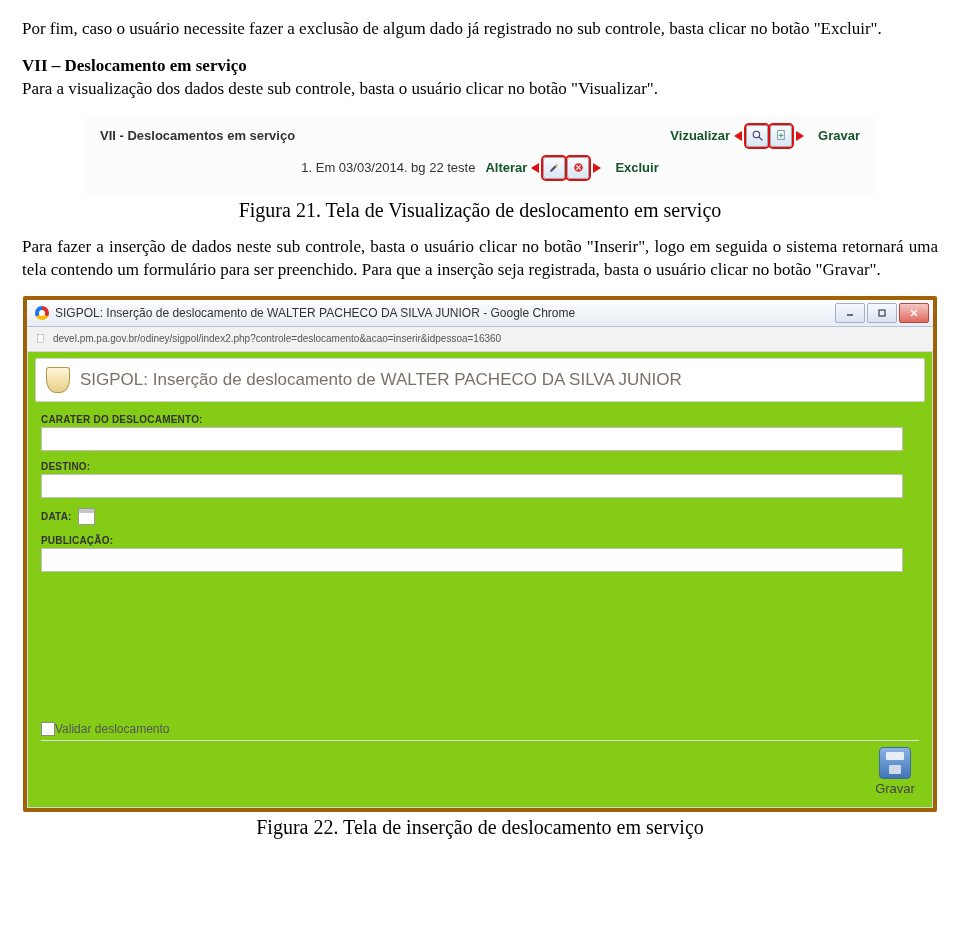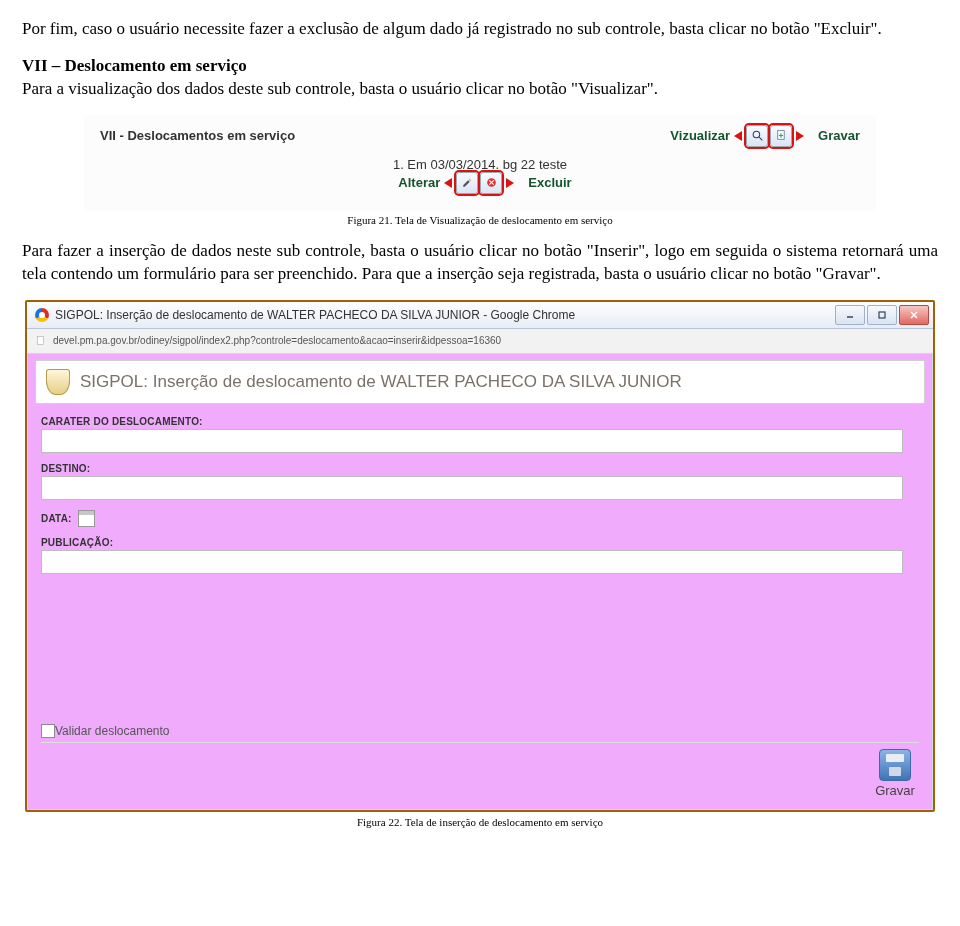--- a/index.html
+++ b/index.html
@@ -8,34 +8,34 @@
     color: #000;
     margin: 0;
     padding: 18px 22px;
     width: 960px;
     box-sizing: border-box;
     background: #fff;
   }
   .para { text-align: justify; margin: 0 0 14px 0; line-height: 1.35; }
   .section-title { font-weight: bold; }
   .figure-wrap { margin: 8px 0 14px 0; }
-  .fig-caption { text-align: center; font-size: 11px; margin-top: 4px; }
+  .fig-caption { text-align: center; font-size: 20px; margin-top: 4px; }
 
   
   .panel21 {
     width: 760px;
     margin: 0 auto;
     padding: 10px 16px 16px 16px;
     background: #fcfcfc;
     font-family: Arial, Helvetica, sans-serif;
   }
   .p21-row { display: flex; align-items: center; }
   .p21-head { justify-content: space-between; margin-bottom: 10px; }
   .p21-title { font-weight: bold; font-size: 13px; color: #333; }
-  .p21-body { justify-content: center; flex-direction: column; }
+  .p21-body { justify-content: center; }
   .p21-item { font-size: 13px; color: #333; }
   .p21-actions { display: flex; align-items: center; gap: 2px; }
   .p21-label { color: #14532d; font-weight: bold; font-size: 13px; margin-left: 10px; }
   .p21-iconbox {
     width: 20px; height: 20px; display: inline-flex; align-items:center; justify-content:center;
     border: 1px solid #9aa; border-radius: 3px;
     background: linear-gradient(#f8fbff,#d9e6f5);
     position: relative;
   }
   .p21-iconbox svg { width: 13px; height: 13px; }
@@ -43,22 +43,22 @@
   .p21-arrow {
     width:0;height:0;border-top:5px solid transparent;border-bottom:5px solid transparent;
     border-left:8px solid #d11; margin: 0 2px;
   }
   .p21-arrow.left { transform: rotate(180deg); }
 
   
   .chrome-window {
     width: 906px;
     margin: 0 auto;
-    background: #f0abfc;
-    border: 2px solid #a16207;
+    background: #84cc16;
+    border: 4px solid #a16207;
     border-radius: 2px;
     font-family: Arial, Helvetica, sans-serif;
     box-shadow: 0 0 0 1px #cfd8e4 inset;
   }
   .chrome-titlebar {
     height: 26px;
     background: linear-gradient(#fdfdfe,#e7edf6);
     border-bottom: 1px solid #b7c3d6;
     display: flex; align-items: center; justify-content: space-between;
     padding: 0 4px 0 8px;

